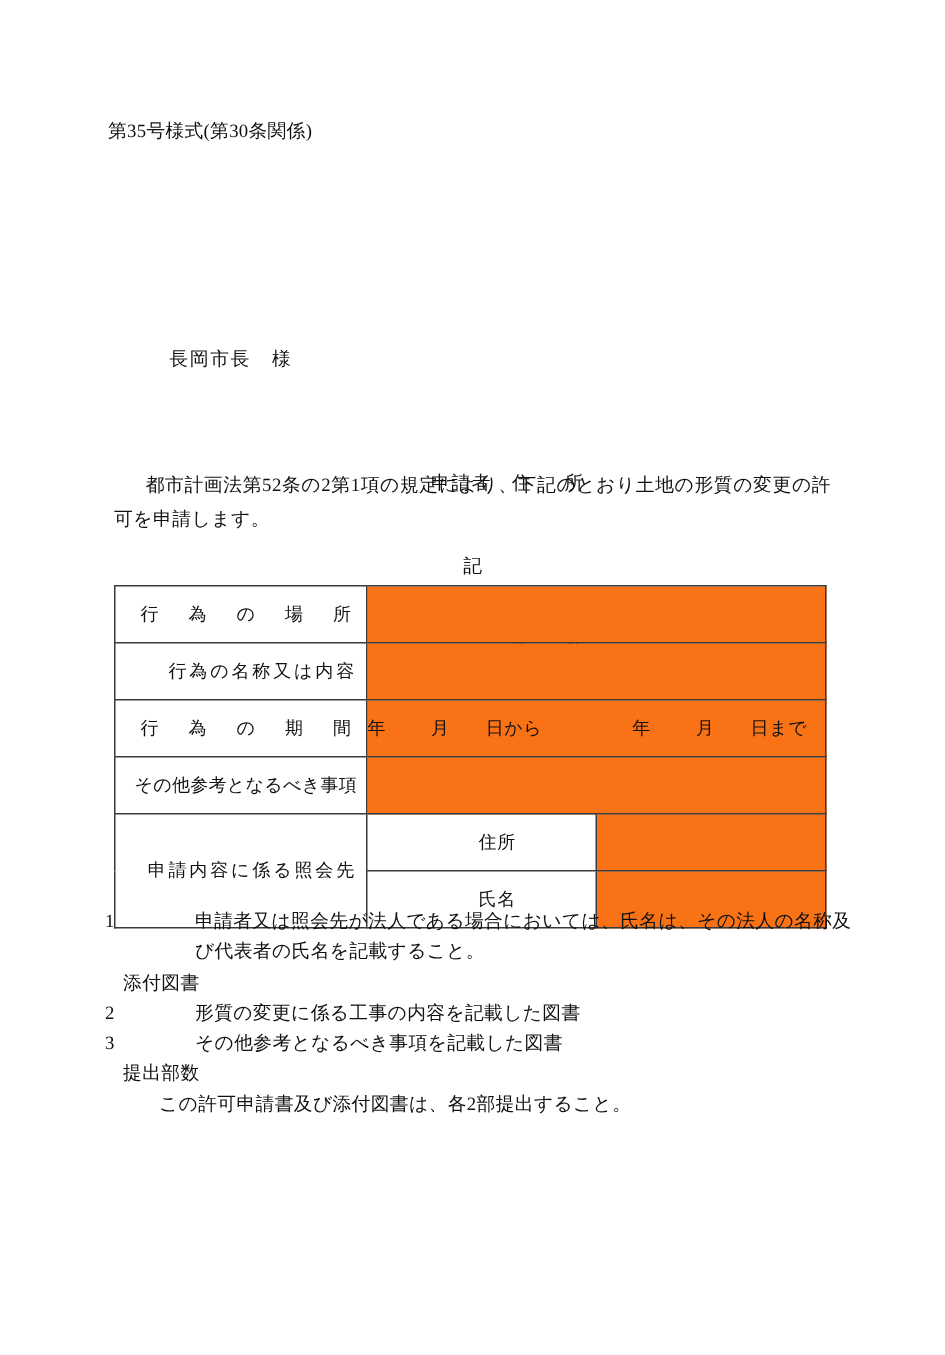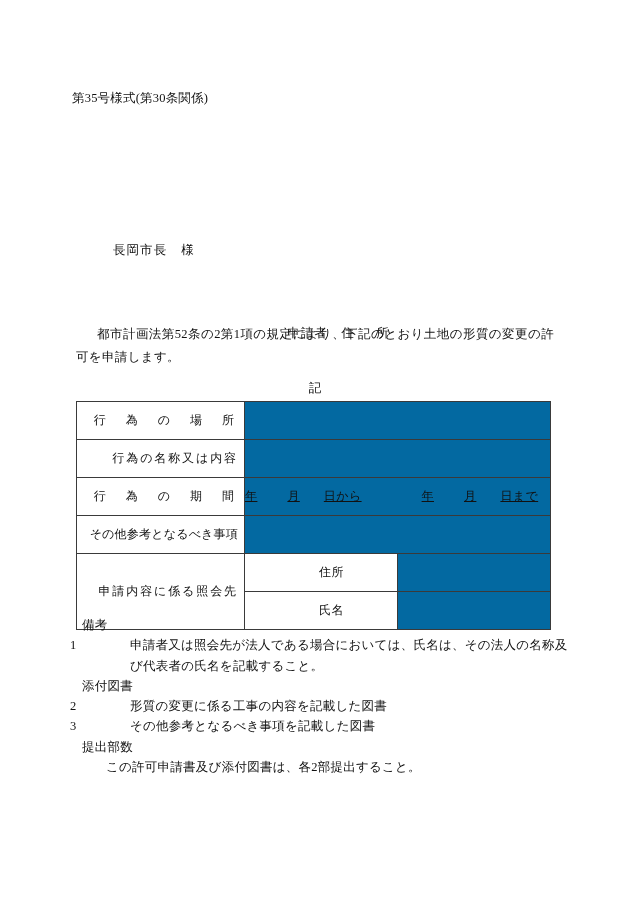--- a/index.html
+++ b/index.html
@@ -17,21 +17,20 @@
     font-size: 12.5px;
     line-height: 1.45;
     overflow: hidden;
   }
 
   .page {
     position: absolute;
     left: 0; top: 0;
     width: 630px;
     height: 634px;
-    margin-top: 11px;
   }
 
   
   .abs { position: absolute; white-space: pre; }
   .center { text-align: center; }
 
   
   #form-number {
     left: 72px;
     top: 78px;
@@ -122,21 +121,21 @@
   }
   #form-table .lbl-wide { letter-spacing: 4.0px; text-indent: 4.0px; }
   #form-table .lbl-med  { letter-spacing: 1.9px; text-indent: 1.9px; }
   #form-table .lbl-tight{ letter-spacing: 0.2px; text-indent: 0.2px; }
   #form-table .sublbl {
     width: 46px;
     text-align: center;
     letter-spacing: 0.5px;
     padding-left: 21px;
   }
-  #form-table .val { background: #0369a1; text-decoration: underline; }
+  #form-table .val { background: #f97316; }
   .r-tall { height: 38px; }
   .r-sub  { height: 38px; }
 
   #period-value {
     padding-left: 44px;
     letter-spacing: 0.4px;
   }
   #period-value .sp1 { display: inline-block; width: 30px; }
   #period-value .sp2 { display: inline-block; width: 24px; }
   #period-value .sp3 { display: inline-block; width: 60px; }
@@ -232,21 +231,20 @@
       <tr class="r-sub">
         <td class="sublbl">氏名</td>
         <td class="val"></td>
       </tr>
     </tbody>
   </table>
 
   <div id="notes">
 
     <div class="note-section">
-      <div class="sect-head">備考</div>
       <div class="note-item wrapped"><span class="num">1</span><span class="body">申請者又は照会先が法人である場合においては、氏名は、その法人の名称及び代表者の氏名を記載すること。</span></div>
     </div>
 
     <div class="note-section">
       <div class="sect-head">添付図書</div>
       <div class="note-item wrapped"><span class="num">2</span><span class="body">形質の変更に係る工事の内容を記載した図書</span></div>
       <div class="note-item wrapped"><span class="num">3</span><span class="body">その他参考となるべき事項を記載した図書</span></div>
     </div>
 
     <div class="note-section">

